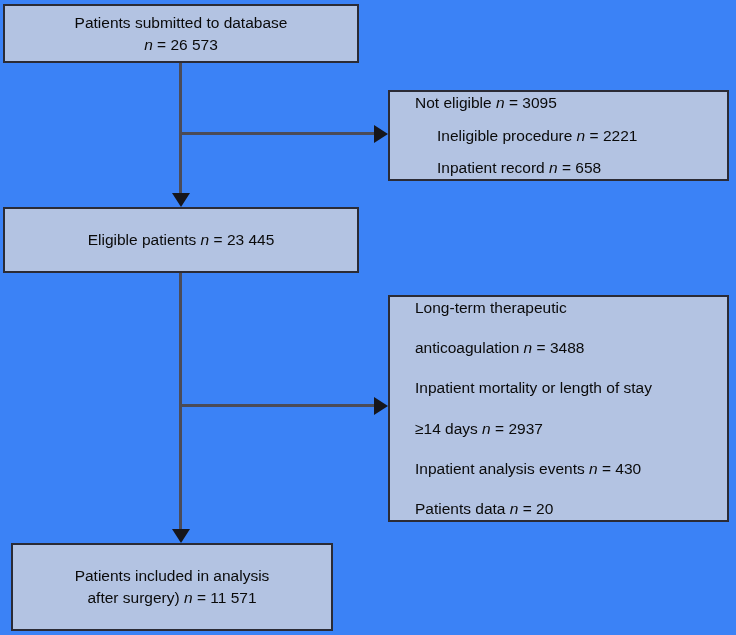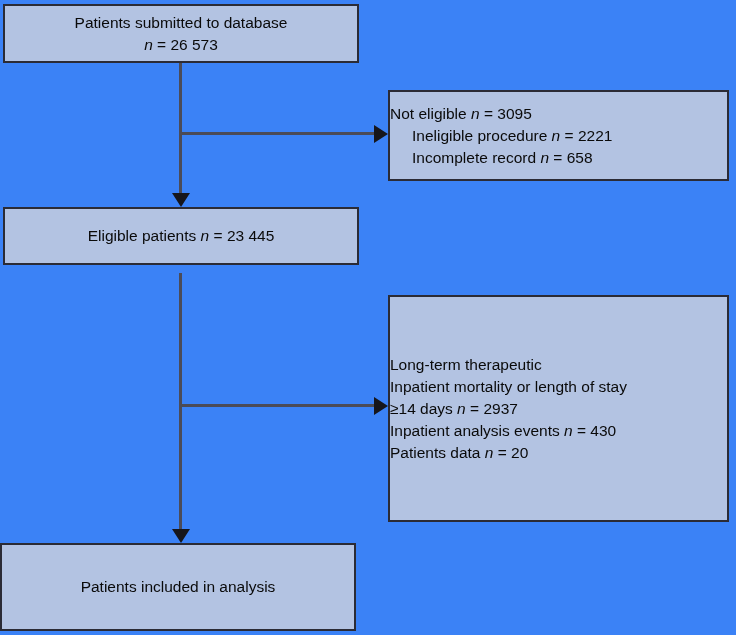--- a/index.html
+++ b/index.html
@@ -24,31 +24,31 @@
     background: #b3c3e2;
     border: 2px solid #2b2b35;
     display: flex;
     flex-direction: column;
     justify-content: center;
     font-size: 15.5px;
     line-height: 22px;
     color: #0a0a0a;
   }
   .node.center { align-items: center; text-align: center; }
-  .node.left   { align-items: flex-start; text-align: left; padding-left: 0; }
+  .node.left   { align-items: flex-start; text-align: left; padding-left: 25px; justify-content: space-between; }
   .node .line { white-space: nowrap; }
   .node .line.indent { padding-left: 22px; }
   .ital { font-style: italic; }
 
   
   #box-submitted   { left: 3px;   top: 4px;   width: 356px; height: 59px; }
   #box-noteligible { left: 388px; top: 90px;  width: 341px; height: 91px; }
-  #box-eligible    { left: 3px;   top: 207px; width: 356px; height: 58px; }
+  #box-eligible    { left: 3px;   top: 207px; width: 356px; height: 66px; }
   #box-excluded    { left: 388px; top: 295px; width: 341px; height: 227px; }
-  #box-included    { left: 0;   top: 543px; width: 356px; height: 88px; }
+  #box-included    { left: 11px;   top: 543px; width: 322px; height: 88px; }
 
   
   .conn {
     position: absolute;
     background: #4b4b57;
   }
   .v { width: 2.5px; }
   .h { height: 2.5px; }
 
   
@@ -86,37 +86,39 @@
 <div id="flowchart">
 
   <div class="node center" id="box-submitted">
     <div class="line">Patients submitted to database</div>
     <div class="line"><span class="ital">n</span><span> = </span><span>26 573</span></div>
   </div>
 
   <div class="node left" id="box-noteligible">
     <div class="line"><span>Not eligible </span><span class="ital">n</span><span> = </span><span>3095</span></div>
     <div class="line indent"><span>Ineligible procedure </span><span class="ital">n</span><span> = </span><span>2221</span></div>
-    <div class="line indent"><span>Incomplete record </span><span class="ital">n</span><span> = </span><span>658</span></div>
+    <div class="line indent"><span>Inpatient record </span><span class="ital">n</span><span> = </span><span>658</span></div>
   </div>
 
   <div class="node center" id="box-eligible">
     <div class="line"><span>Eligible patients </span><span class="ital">n</span><span> = </span><span>23 445</span></div>
   </div>
 
   <div class="node left" id="box-excluded">
     <div class="line">Long-term therapeutic</div>
+    <div class="line"><span>anticoagulation </span><span class="ital">n</span><span> = </span><span>3488</span></div>
     <div class="line">Inpatient mortality or length of stay</div>
     <div class="line"><span>≥14 days </span><span class="ital">n</span><span> = </span><span>2937</span></div>
     <div class="line"><span>Inpatient analysis events </span><span class="ital">n</span><span> = </span><span>430</span></div>
     <div class="line"><span>Patients data </span><span class="ital">n</span><span> = </span><span>20</span></div>
   </div>
 
   <div class="node center" id="box-included">
     <div class="line">Patients included in analysis</div>
+    <div class="line"><span>after surgery) </span><span class="ital">n</span><span> = </span><span>11 571</span></div>
   </div>
 
   <div class="conn v" id="trunk-1"></div>
   <div class="conn h" id="branch-1"></div>
   <div class="conn v" id="trunk-2"></div>
   <div class="conn h" id="branch-2"></div>
 
   <div class="arrow arrow-down" id="arrow-to-eligible"></div>
   <div class="arrow arrow-down" id="arrow-to-included"></div>
   <div class="arrow arrow-right" id="arrow-to-noteligible"></div>

